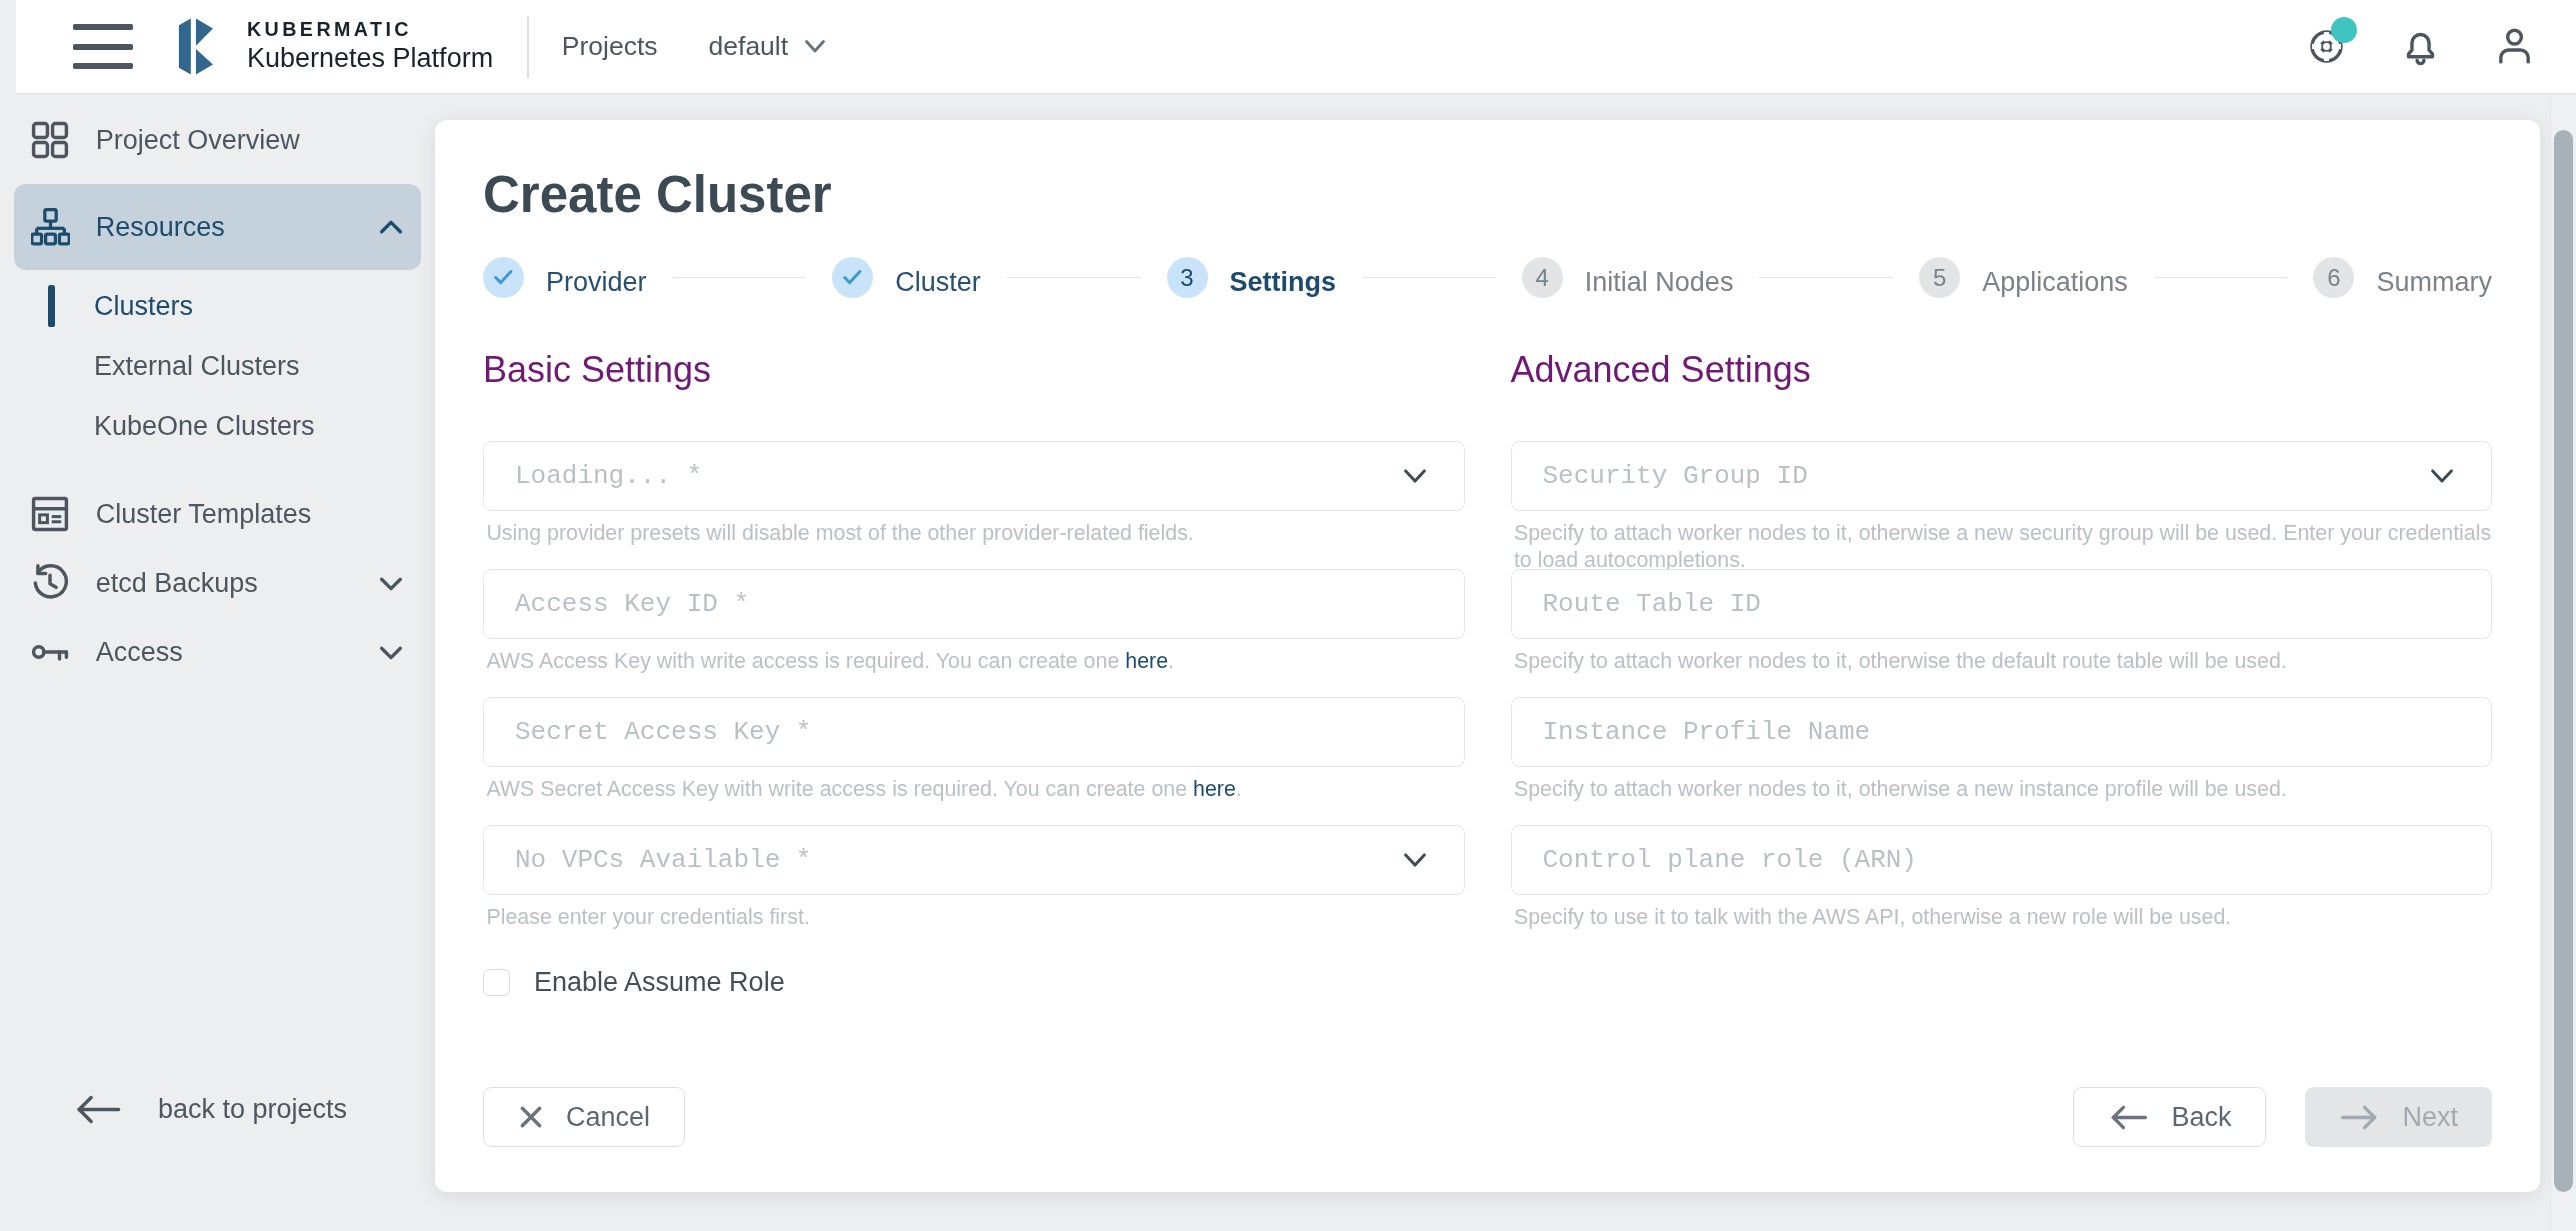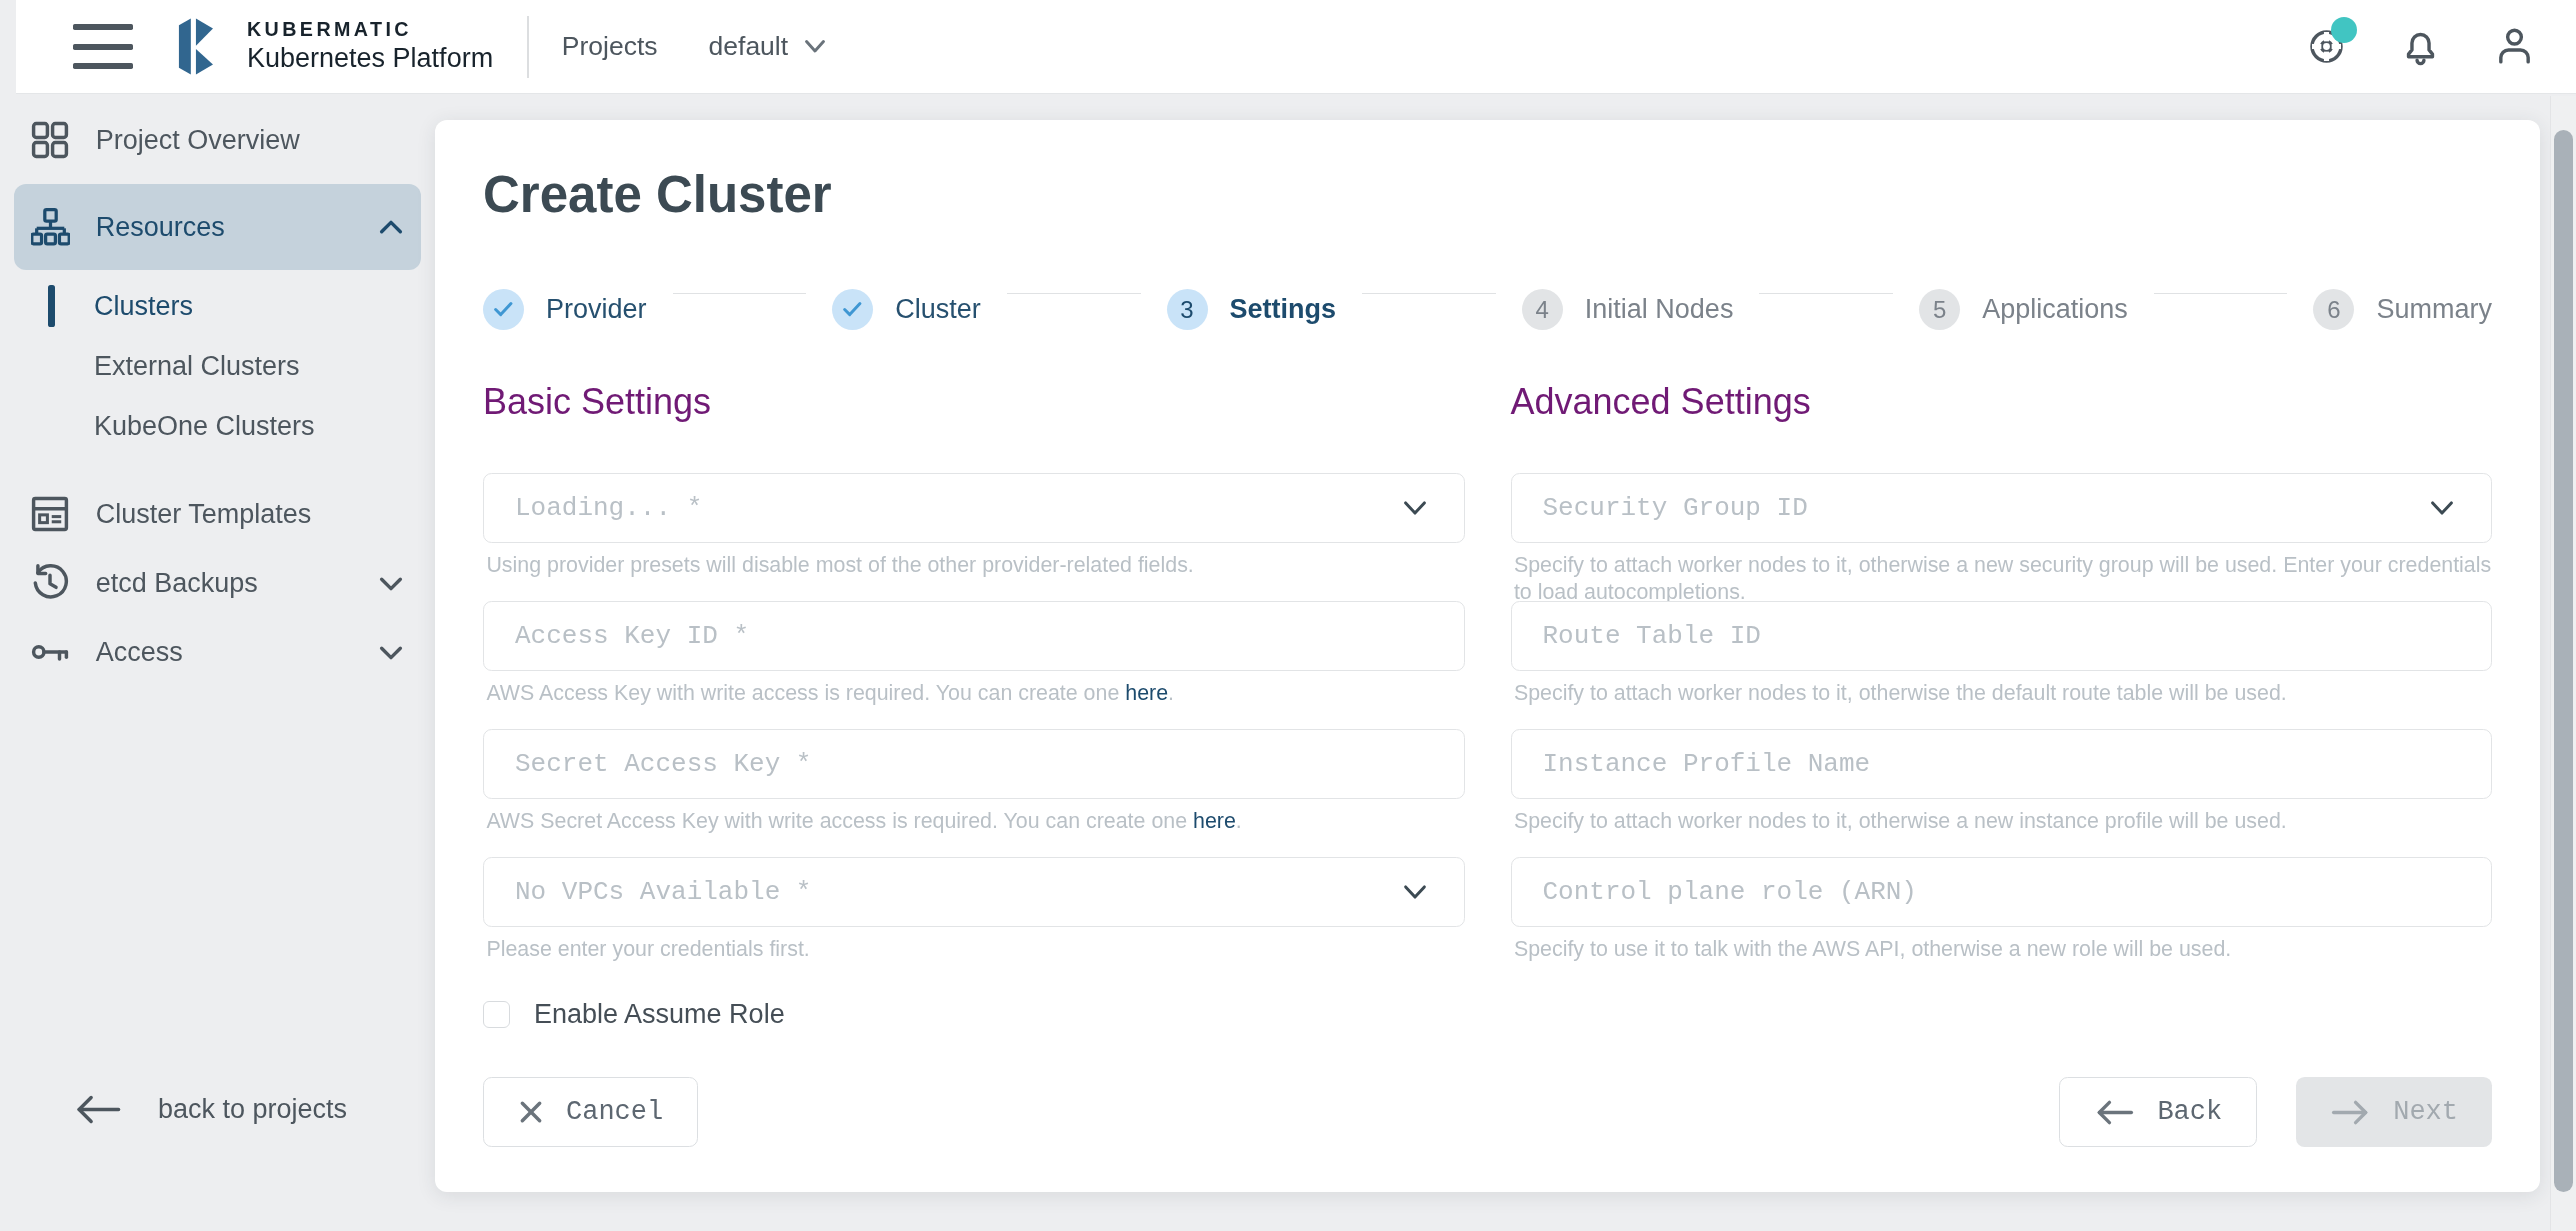--- a/index.html
+++ b/index.html
@@ -42,21 +42,21 @@
 
   
   .card {
     position:absolute; left:435px; top:120px; width:2105px; height:1072px;
     background:#ffffff; border-radius:12px; box-shadow:0 3.4px 19px rgba(40,50,60,.10);
     padding:45px 48px 0 48px;
   }
   .card-title { font-size:51px; color:#3c4a53; }
 
   .steps { display:flex; align-items:center; margin-top:33px; }
-  .step { display:flex; align-items:center; gap:22px; cursor:pointer; white-space:nowrap;margin-top:32px; }
+  .step { display:flex; align-items:flex-end; gap:22px; cursor:pointer; white-space:nowrap; }
   .bubble { width:41px; height:41px; border-radius:50%; display:flex; align-items:center; justify-content:center; font-size:24px; }
   .step.done .bubble, .step.active .bubble { background:#c9e3f8; color:#1d4b6d; }
   .step.todo .bubble { background:#e2e4e6; color:#7b828a; }
   .st-label { font-size:27px; color:#26506f; }
   .step.active .st-label { font-weight:700; color:#1d4b6d; }
   .step.todo .st-label { color:#7b828a; }
   .conn { flex:1; height:1.7px; background:#e0e2e4; margin:0 26px; }
 
   .section-heads { display:grid; grid-template-columns:1fr 1fr; column-gap:46px; margin-top:51px; }
   .section-heads h2 { font-size:36px; font-weight:400; color:#701a75; }
@@ -69,21 +69,21 @@
   .field input::placeholder { color:#b9c0c6; opacity:1; }
   .chev { position:absolute; right:36px; top:50%; transform:translateY(-50%); width:26px; height:17px; }
   .hint { margin-top:8.6px; font-size:21.4px; line-height:1.28; color:#b9c0c6; padding-left:3.4px; }
   .hint .link { color:#1d4b6d; text-decoration:none; cursor:pointer; }
 
   .cb-row { display:flex; align-items:center; margin-top:13.7px; cursor:pointer; }
   .cb { width:27px; height:27px; border:1.7px solid #d8dbde; border-radius:6px; background:#fff; }
   .cb-label { margin-left:24px; font-size:27px; color:#454e56; }
 
   .card-footer { position:absolute; left:48px; right:48px; bottom:45px; display:flex; align-items:center; }
-  .btn { display:flex; align-items:center; gap:22px; height:70px; padding:0 34px; border-radius:8.6px; font-size:27px; font-family:Liberation Mono, monospace; cursor:pointer; }
+  .btn { display:flex; align-items:center; gap:22px; height:60px; padding:0 34px; border-radius:8.6px; font-size:27px; font-family:Liberation Sans, sans-serif; cursor:pointer; }
   .btn.ghost { background:#fff; border:1.7px solid #dcdfe2; color:#5d6771; }
   .btn.disabled { background:#e3e5e7; border:none; color:#a2a9af; cursor:default; }
   .footer-right { margin-left:auto; display:flex; gap:39px; }
 
   
   .scroll-track { position:absolute; right:0; top:96px; bottom:0; width:26px; background:#eff0f1; border-left:1.7px solid #e3e4e6; }
   .scroll-thumb { position:absolute; left:2.6px; right:2.6px; top:34px; height:1062px; background:#a9b1b8; border-radius:10.3px; }
 
   svg { display:block; }
 </style>

